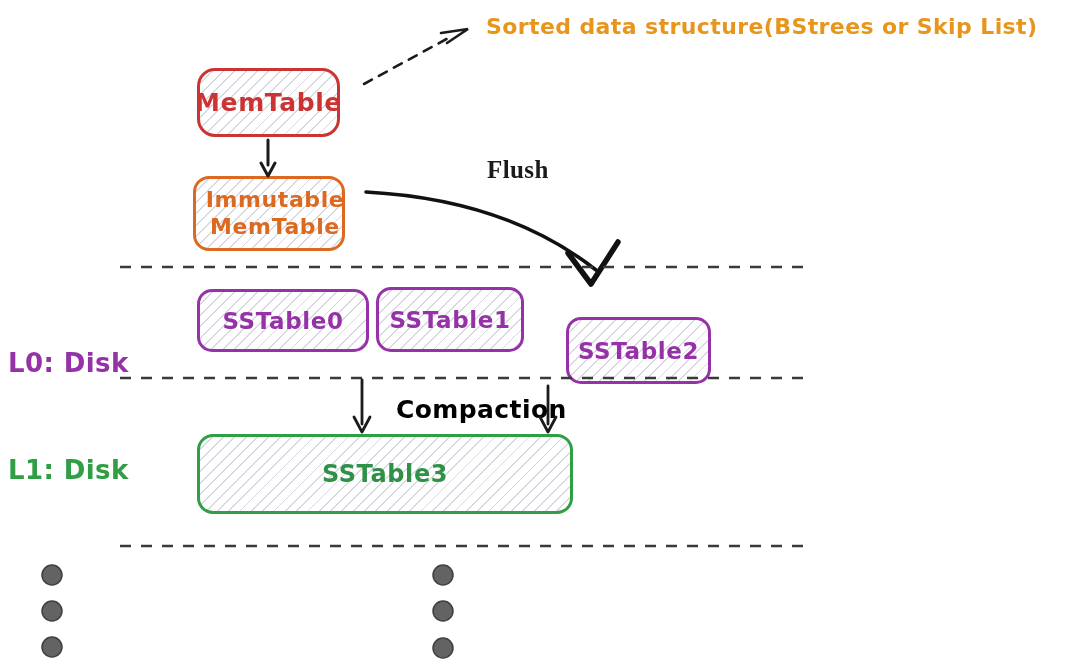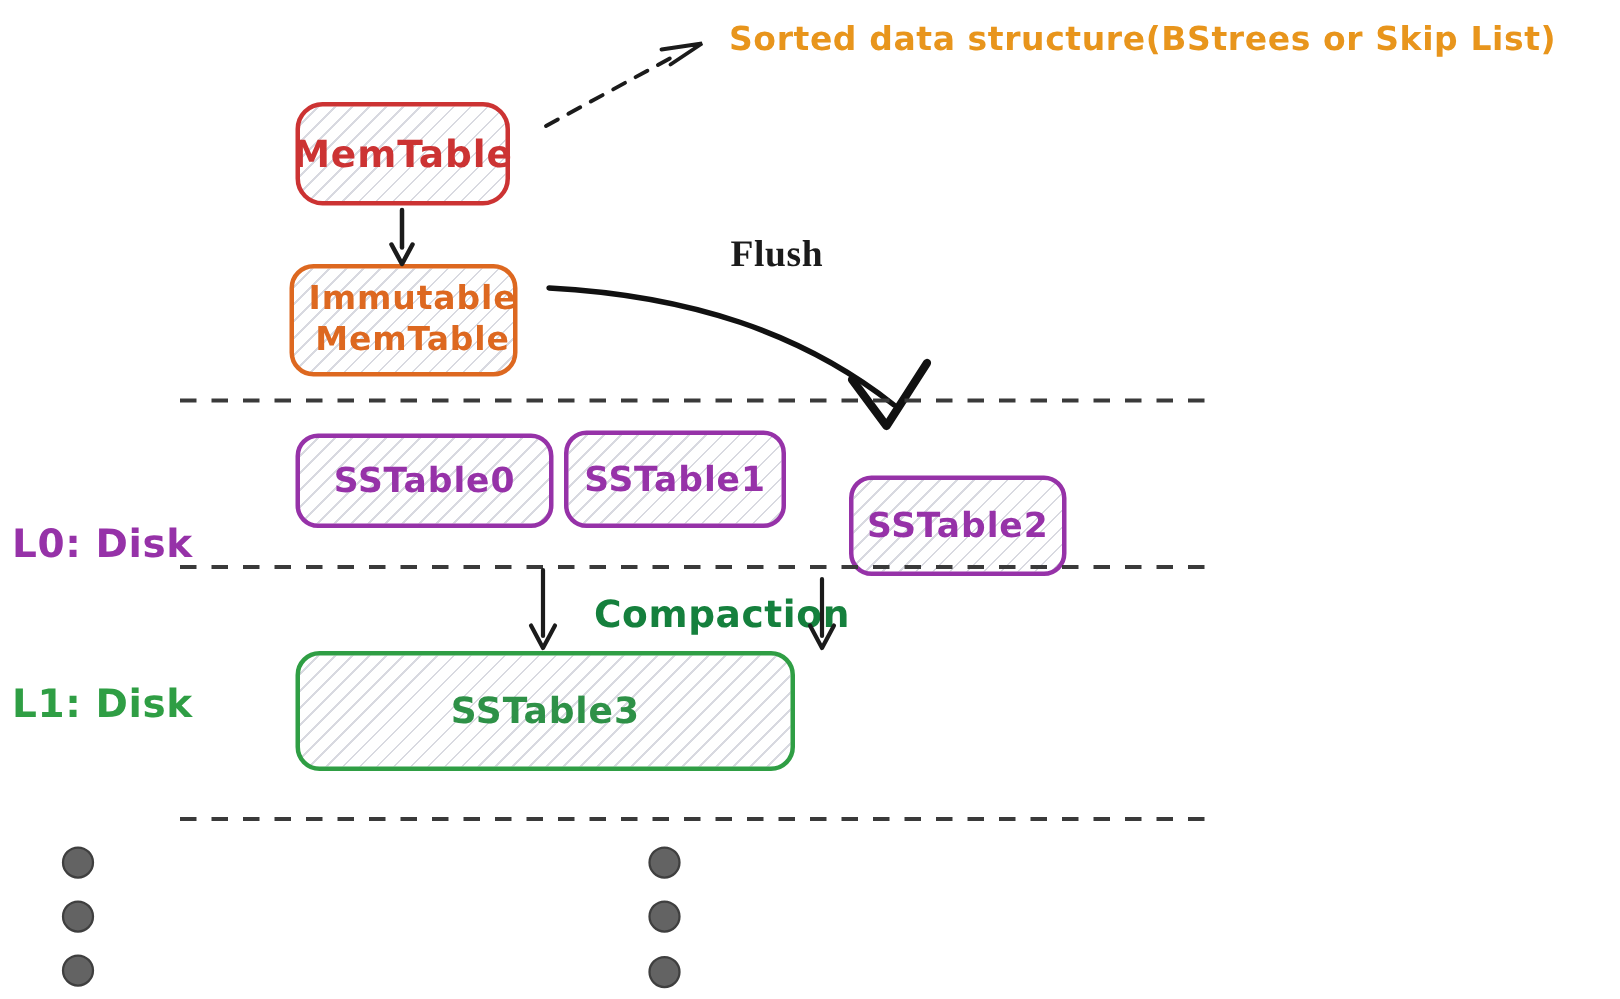--- a/index.html
+++ b/index.html
@@ -43,39 +43,39 @@
       rgba(0, 0, 0, 0) 1.3px,
       rgba(0, 0, 0, 0) 8px
     );
     box-sizing: border-box;
   }
   
   .note-sorted   { left: 486px; top: 14px;  font-size: 22px; color: #e8951c; }
   .label-memory  { left: 8px;   top: 159px; font-size: 26px; color: #b12a5b; }
   .label-flush   { left: 487px; top: 156px; font-size: 25px; color: #1b1b1b; font-family: Liberation Serif, serif; }
   .label-l0      { left: 8px;   top: 300px; font-size: 26px; color: #9632a8; margin-top: 48px; }
-  .label-compaction { left: 396px; top: 395px; font-size: 25px; color: #15803d; }
+  .label-compaction { left: 396px; top: 395px; font-size: 25px; color: #000000; }
   .label-l1      { left: 8px;   top: 455px; font-size: 26px; color: #2f9e44; }
   
   .box-memtable  { left: 197px; top: 68px;  width: 143px; height: 69px;
                    border: 3.5px solid #cc3333; border-radius: 18px;
                    color: #cc3333; font-size: 25px; }
   .box-immutable { left: 193px; top: 176px; width: 152px; height: 75px;
                    border: 3.5px solid #dd6820; border-radius: 16px;
                    color: #dd6820; font-size: 22px; line-height: 1.2; padding-left: 12px; }
   .box-sstable0  { left: 197px; top: 289px; width: 172px; height: 63px;
                    border: 3px solid #9632a8; border-radius: 15px;
                    color: #9632a8; font-size: 23px; }
   .box-sstable1  { left: 376px; top: 287px; width: 148px; height: 65px;
                    border: 3px solid #9632a8; border-radius: 15px;
                    color: #9632a8; font-size: 23px; }
   .box-sstable2  { left: 566px; top: 285px; width: 145px; height: 67px;
                    border: 3px solid #9632a8; border-radius: 15px;
                    color: #9632a8; font-size: 23px; margin-top: 32px; }
-  .box-sstable3  { left: 197px; top: 434px; width: 333px; height: 80px;
+  .box-sstable3  { left: 197px; top: 434px; width: 376px; height: 80px;
                    border: 3px solid #2f9e44; border-radius: 16px;
                    color: #2e9147; font-size: 24px; }
   .box-sstable4  { left: 563px; top: 434px; width: 303px; height: 80px;
                    border: 3px solid #2f9e44; border-radius: 16px;
                    color: #2e9147; font-size: 24px; }
 </style>
 </head>
 <body>
 
 <div class="canvas">

